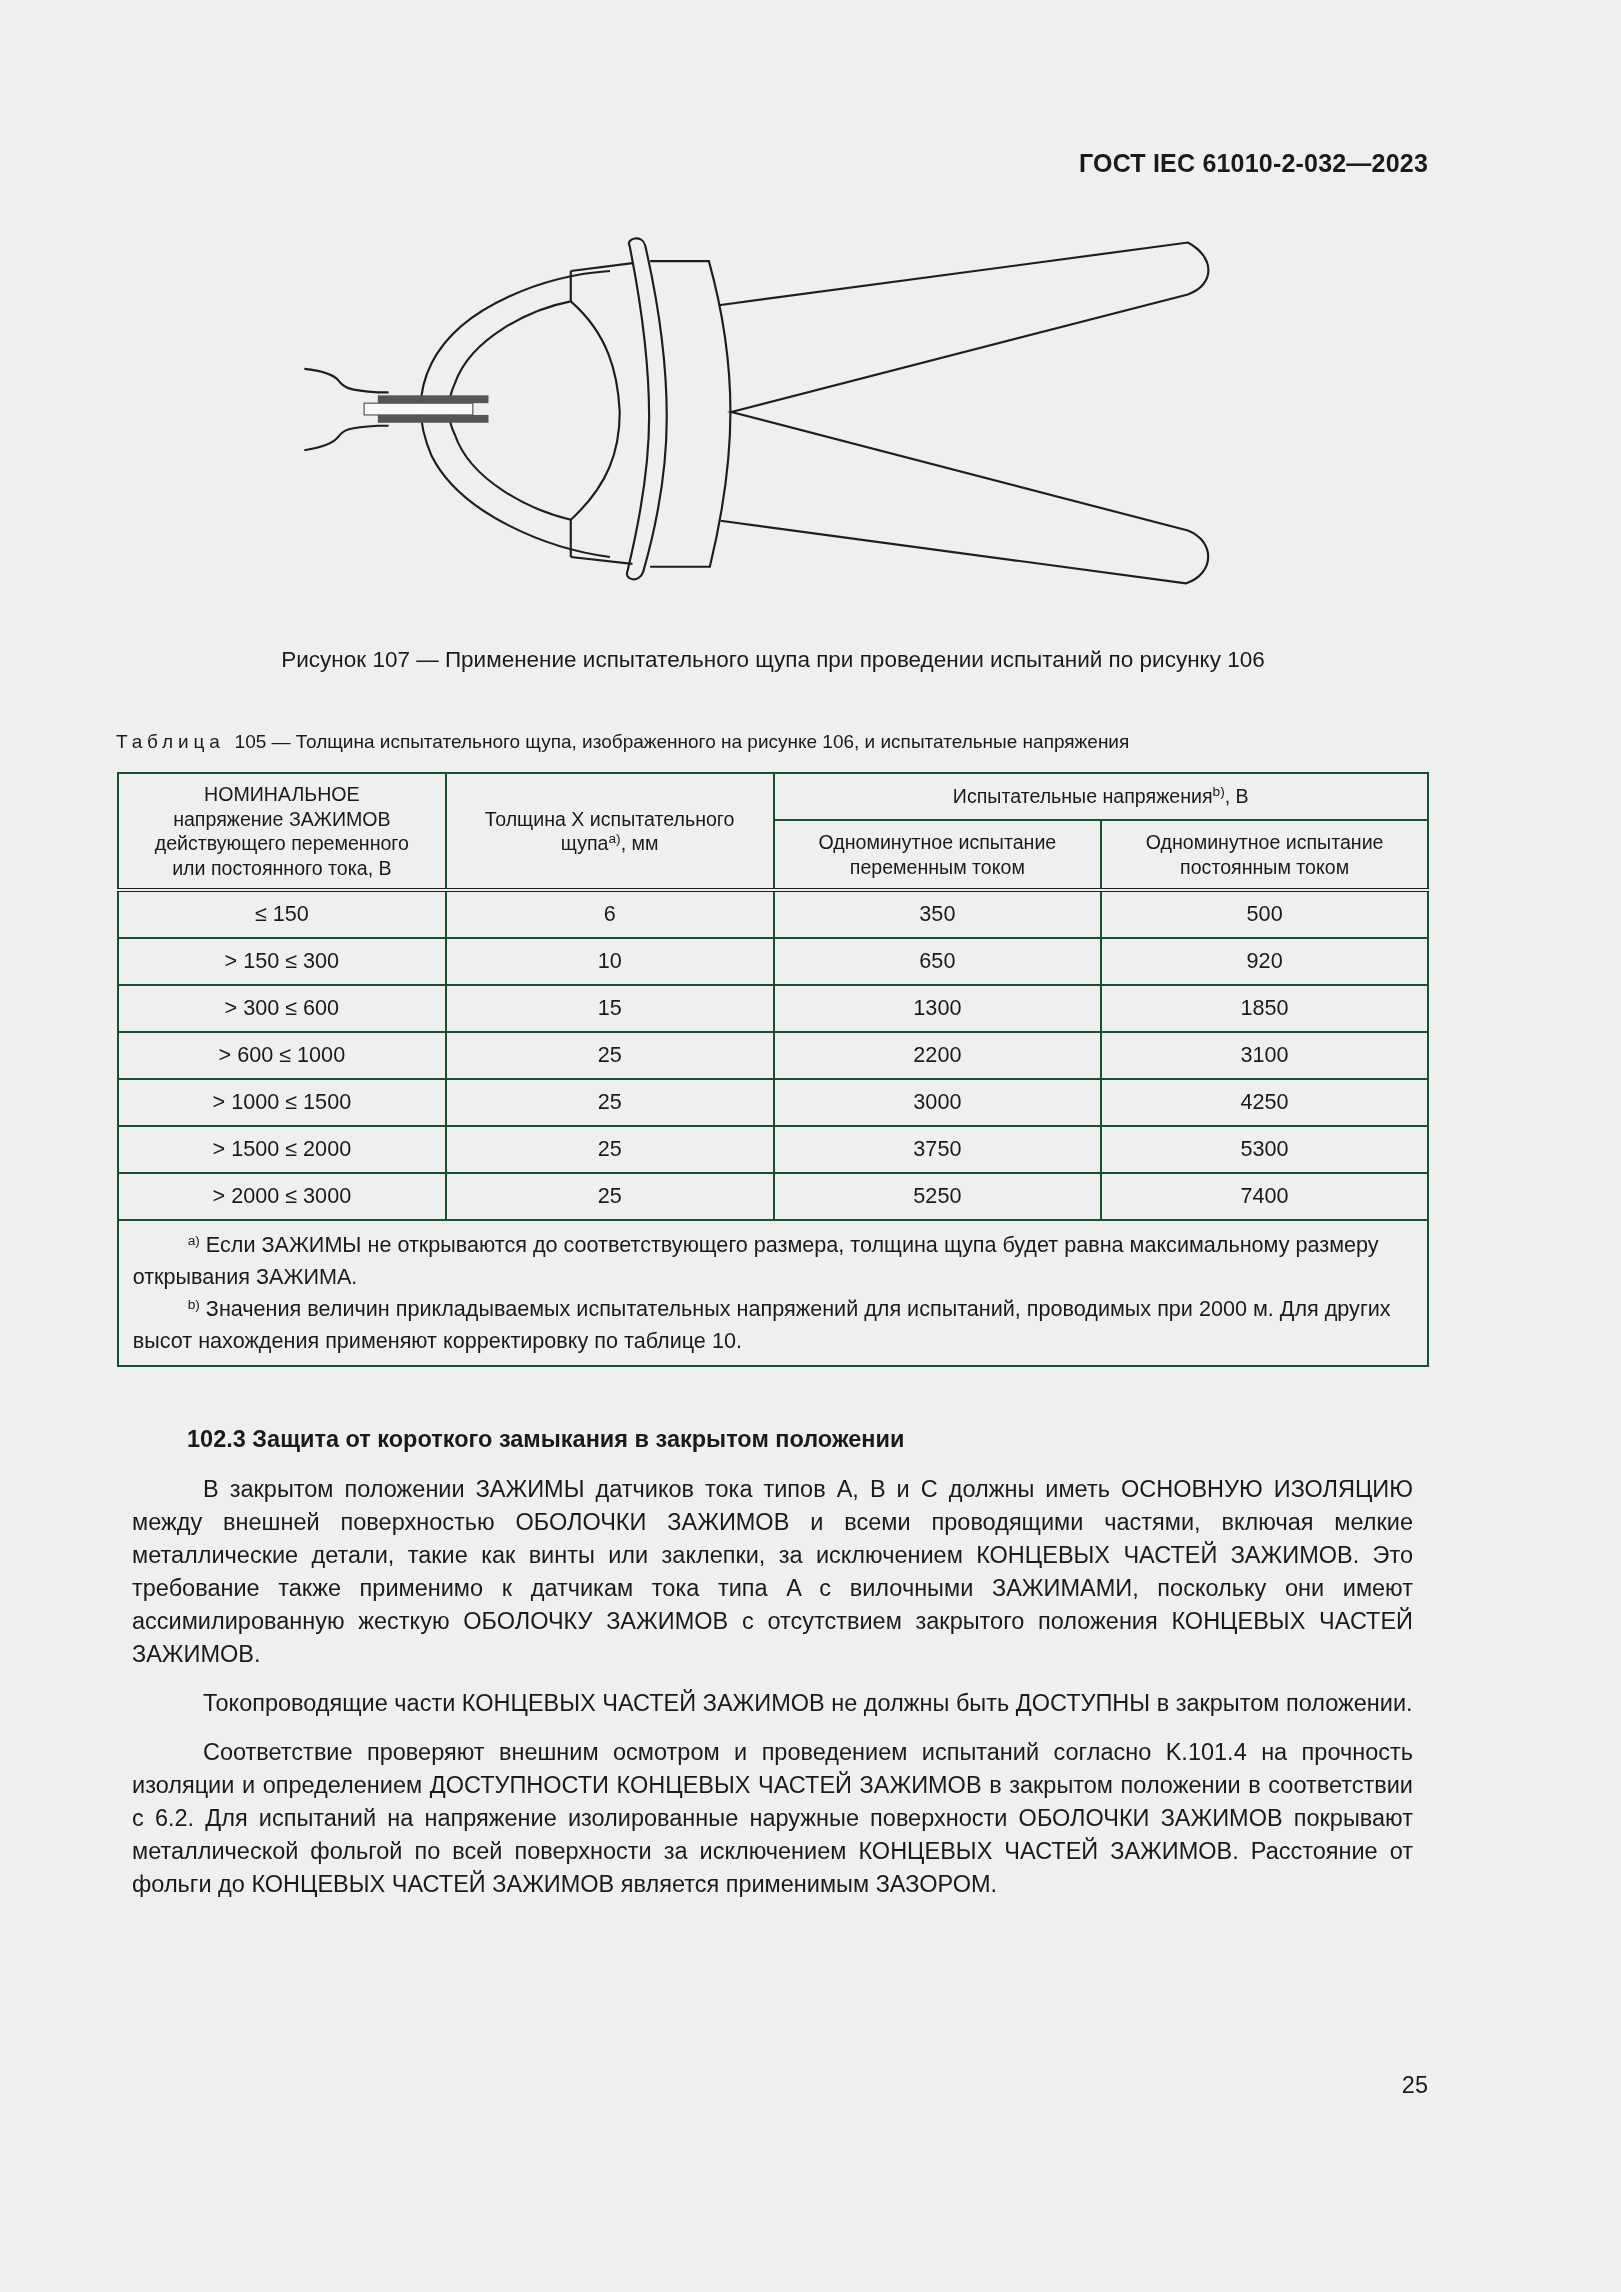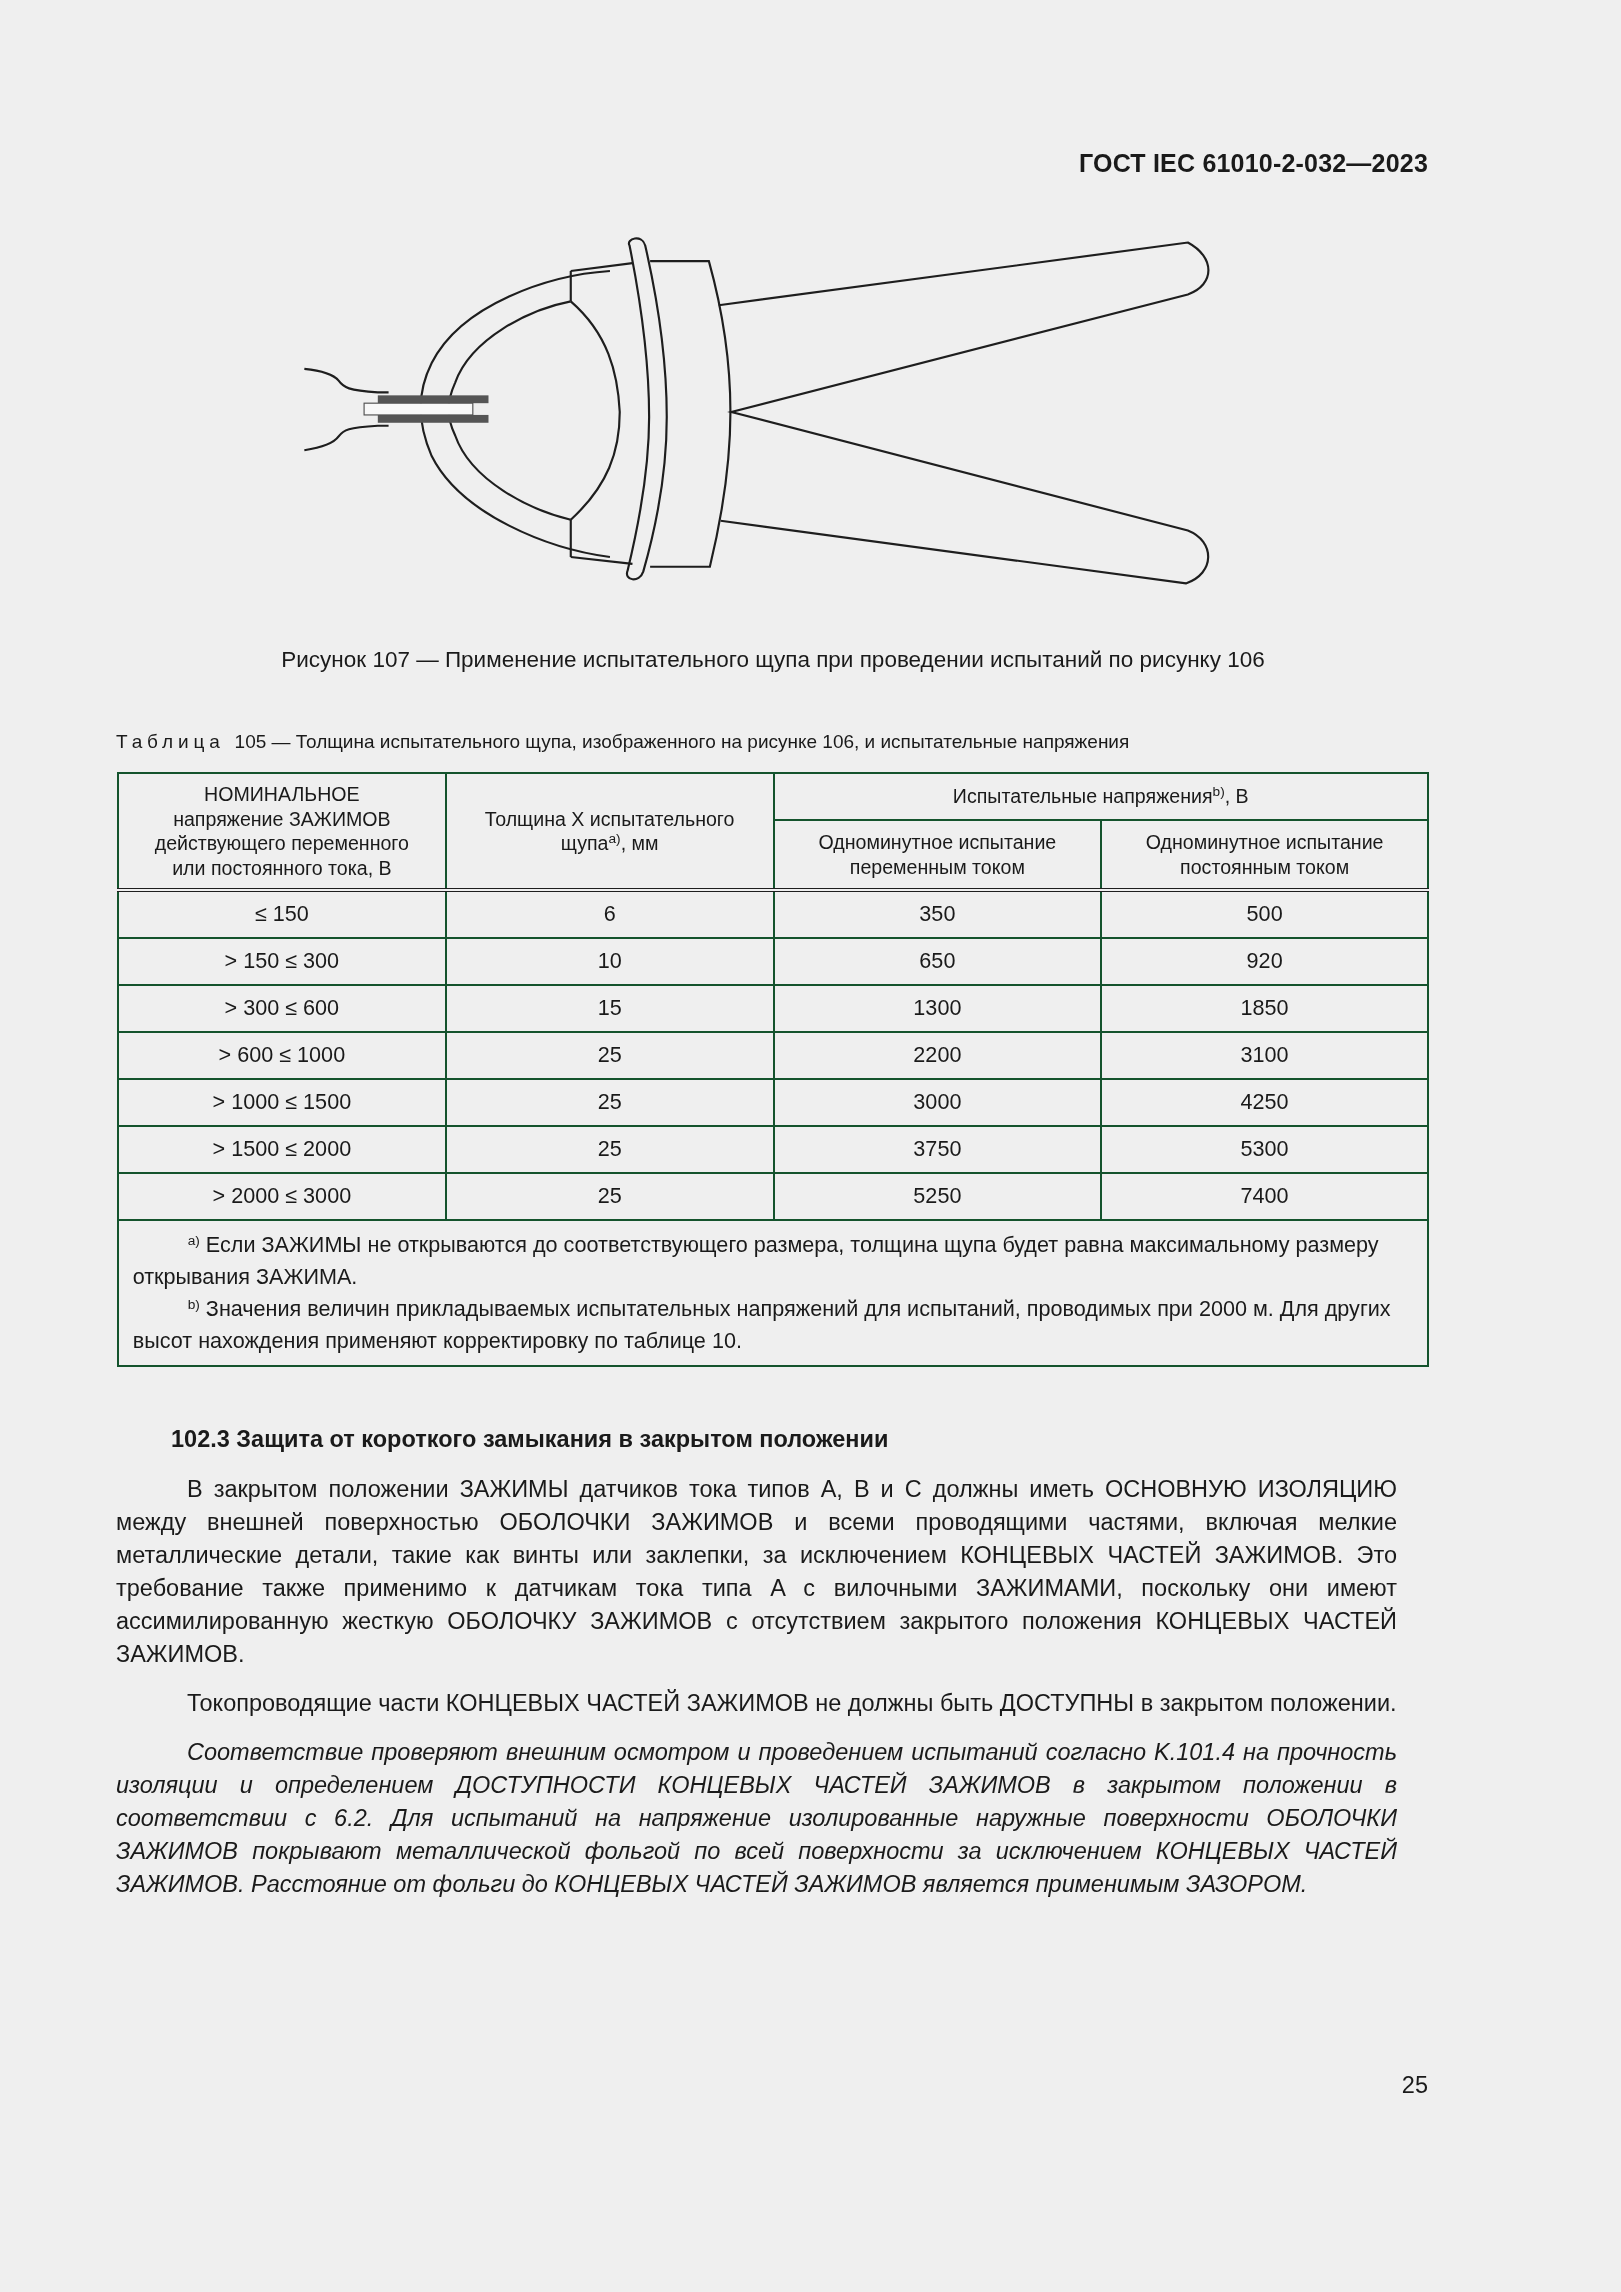--- a/index.html
+++ b/index.html
@@ -40,28 +40,28 @@
   table.data tr.hdr2 th { height: 67px; }
   table.data tr.sep td { border-top: 4.9px double #1e1e1e; }
   table.data tbody td { height: 45px; font-size: 21.6px; }
   table.data td.notes {
     text-align: left; padding: 7.8px 13.7px; font-size: 21.6px; line-height: 32px;
   }
   .note-line { text-indent: 0; }
   .note-first { padding-left: 55px; }
   sup { font-size: 13.7px; vertical-align: 6.9px; line-height: 0; }
   .section {
-    position: absolute; left: 100px; top: 1423px; width: 1313px;
+    position: absolute; left: 116px; top: 1423px; width: 1313px;
     font-size: 23.5px; line-height: 33px;
   }
   .section h2 {
     font-size: 23.5px; font-weight: bold; margin: 0 0 16.7px 0; padding-left: 71px;
   }
   .section p { margin: 16px; text-align: justify; text-indent: 71px; }
-  .section p.italic { font-style: italic; }
+  .section p.italic { }
   .page-num {
     position: absolute; top: 2072px; right: 193px; font-size: 23.5px;
   }
 </style>
 </head>
 <body>
 
 <div class="header">ГОСТ IEC 61010-2-032—2023</div>
 
 <svg class="figure" viewBox="300 225 980 390" xmlns="http://www.w3.org/2000/svg">

